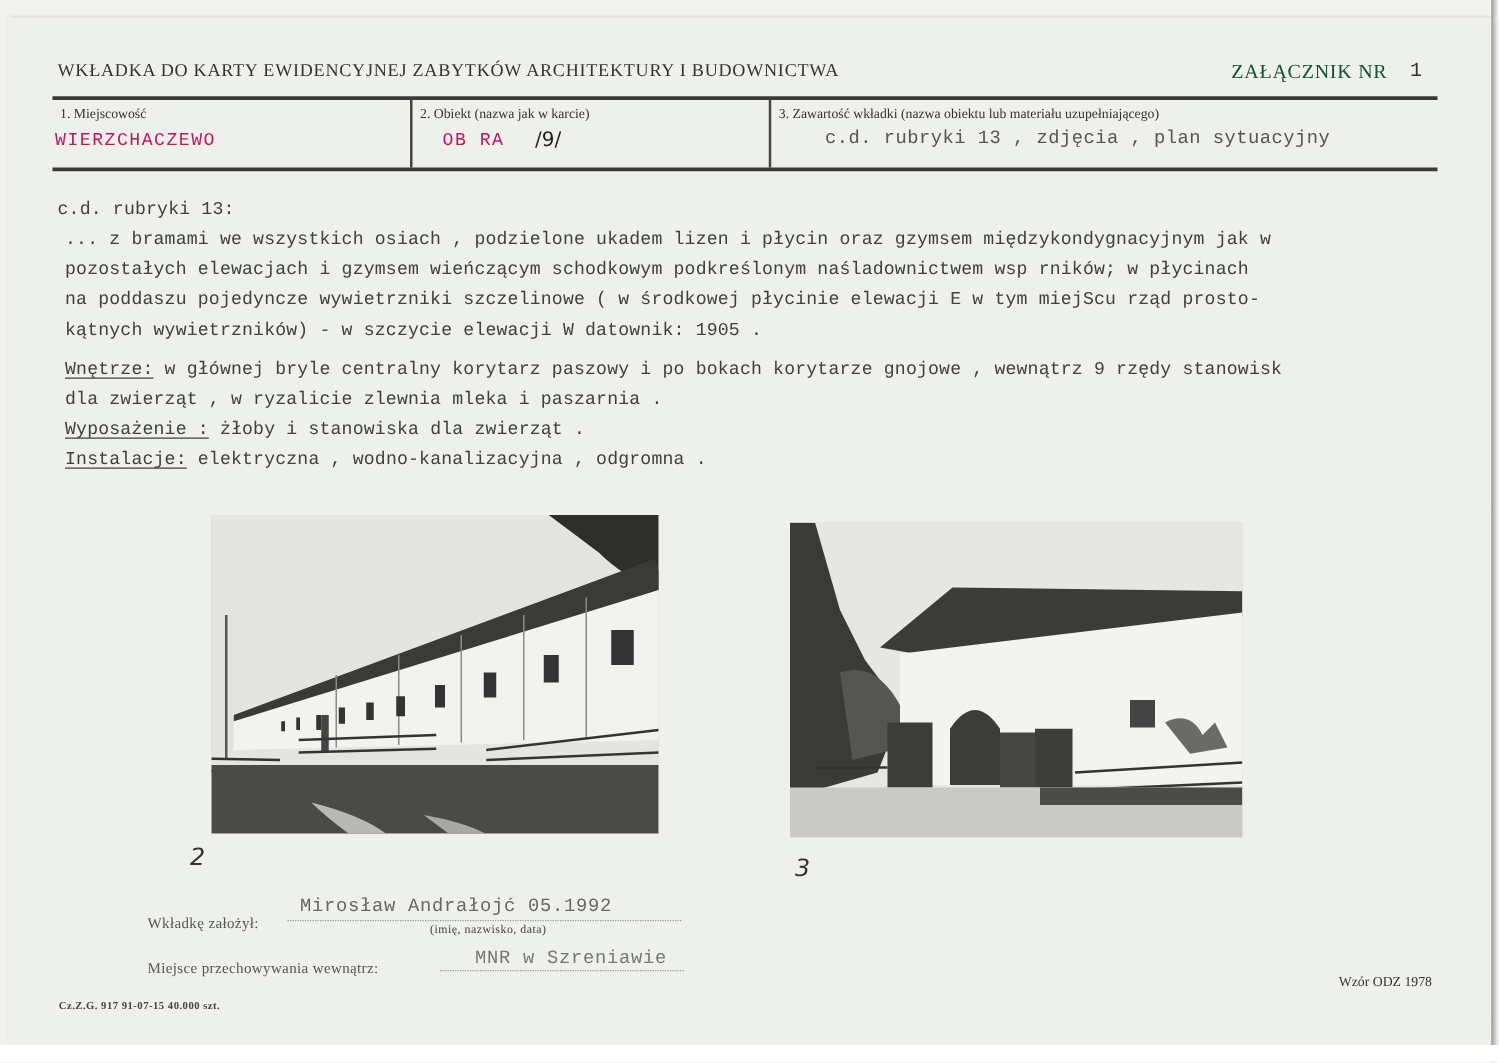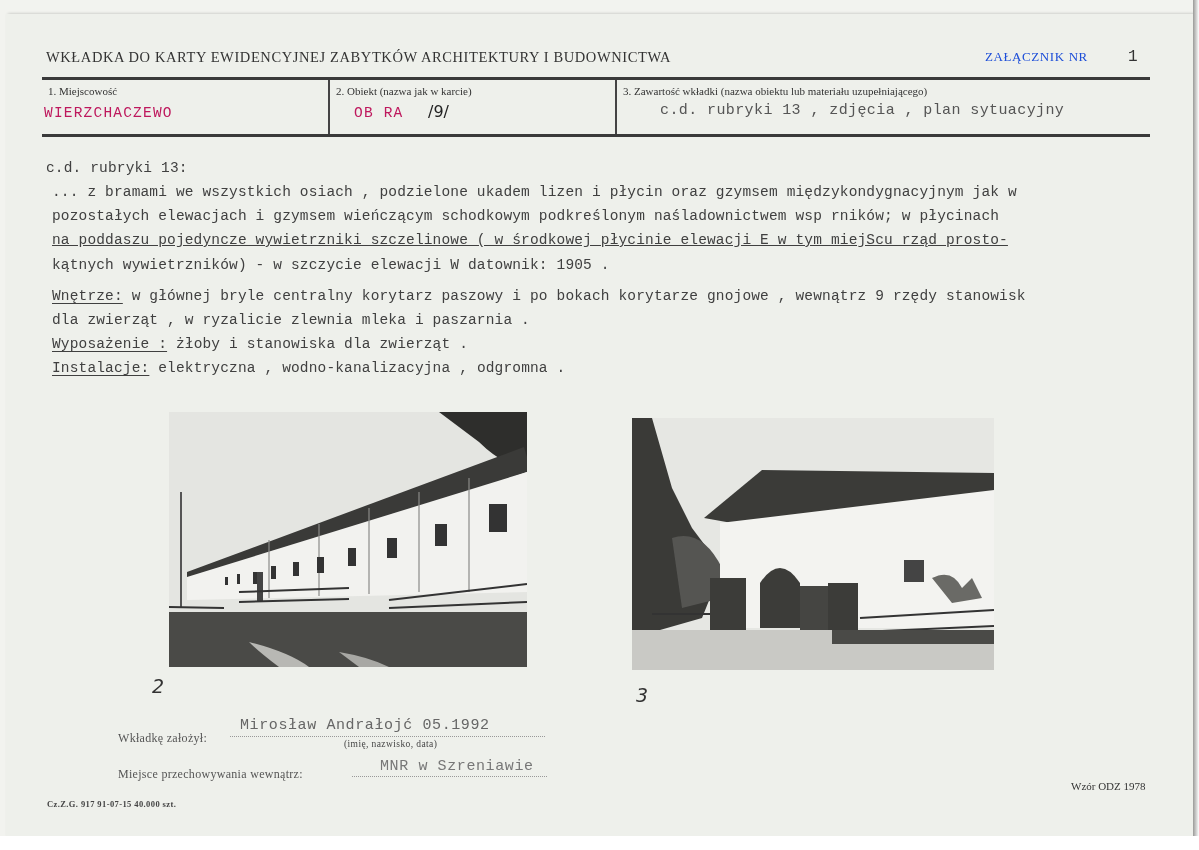--- a/index.html
+++ b/index.html
@@ -22,21 +22,21 @@
       position:absolute; left:0; bottom:0; width:1199px; height:14px;
       background:#ffffff;
     }
     .serif { font-family:"Liberation Serif", serif; }
     .mono { font-family:"Liberation Mono", monospace; }
     .abs { position:absolute; }
 
     .header-title {
       left:46px; top:49px; font-size:14.5px; letter-spacing:0.6px; color:#333;
     }
-    .annex-label { left:985px; top:49px; font-size:13px; letter-spacing:0.6px; color:#1d4ed8; }
+    .annex-label { left:985px; top:49px; font-size:16px; letter-spacing:0.6px; color:#14532d; }
     .annex-num { left:1128px; top:48px; font-size:16px; color:#333; }
 
     .rule { position:absolute; left:42px; width:1108px; height:3px; background:#3a3a3a; }
     .vrule { position:absolute; width:1.5px; background:#444; }
 
     .cell-label { font-size:11px; color:#333; }
     .cell-value { font-size:14.5px; color:#be185d; letter-spacing:1.2px; }
 
     .body-text {
       left:46px; font-size:14.5px; color:#404040; white-space:nowrap; letter-spacing:0.15px;
@@ -75,21 +75,21 @@
 <div class="abs serif cell-label" style="left:336px; top:85px;">2. Obiekt (nazwa jak w karcie)</div>
 <div class="abs mono cell-value" style="left:354px; top:105px;">OB RA</div>
 <div class="abs" style="left:428px; top:102px; font-family:'DejaVu Sans',sans-serif; font-size:16px; color:#222;">/9/</div>
 
 <div class="abs serif cell-label" style="left:623px; top:85px;">3. Zawartość wkładki (nazwa obiektu lub materiału uzupełniającego)</div>
 <div class="abs mono" style="left:660px; top:102px; font-size:15px; color:#555; letter-spacing:0.4px;">c.d. rubryki 13 , zdjęcia , plan sytuacyjny</div>
 
 <div class="abs mono body-text" style="top:160px;">c.d. rubryki 13:</div>
 <div class="abs mono body-text" style="left:52px; top:184px;text-align:center;">... z bramami we wszystkich osiach , podzielone ukadem lizen i płycin oraz gzymsem międzykondygnacyjnym jak w</div>
 <div class="abs mono body-text" style="left:52px; top:208px;">pozostałych elewacjach i gzymsem wieńczącym schodkowym podkreślonym naśladownictwem wsp rników; w płycinach</div>
-<div class="abs mono body-text" style="left:52px; top:232px;text-decoration:underline;">na poddaszu pojedyncze wywietrzniki szczelinowe ( w środkowej płycinie elewacji E w tym miejScu rząd prosto-</div>
+<div class="abs mono body-text" style="left:52px; top:232px;">na poddaszu pojedyncze wywietrzniki szczelinowe ( w środkowej płycinie elewacji E w tym miejScu rząd prosto-</div>
 <div class="abs mono body-text" style="left:52px; top:257px;">kątnych wywietrzników) - w szczycie elewacji W datownik: 1905 .</div>
 
 <div class="abs mono body-text" style="left:52px; top:288px;">
   <span class="ul">Wnętrze:</span><span> w głównej bryle centralny korytarz paszowy i po bokach korytarze gnojowe , wewnątrz 9 rzędy stanowisk</span>
 </div>
 <div class="abs mono body-text" style="left:52px; top:312px;">
   <span>dla zwierząt , w ryzalicie zlewnia mleka i paszarnia .</span>
 </div>
 <div class="abs mono body-text" style="left:52px; top:336px;">
   <span class="ul">Wyposażenie :</span><span> żłoby i stanowiska dla zwierząt .</span>

